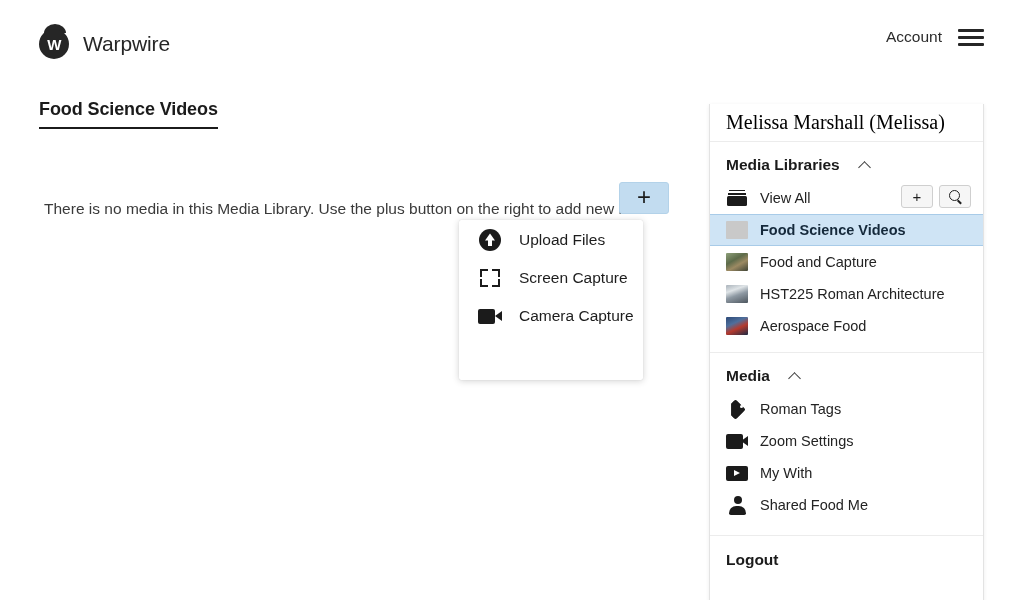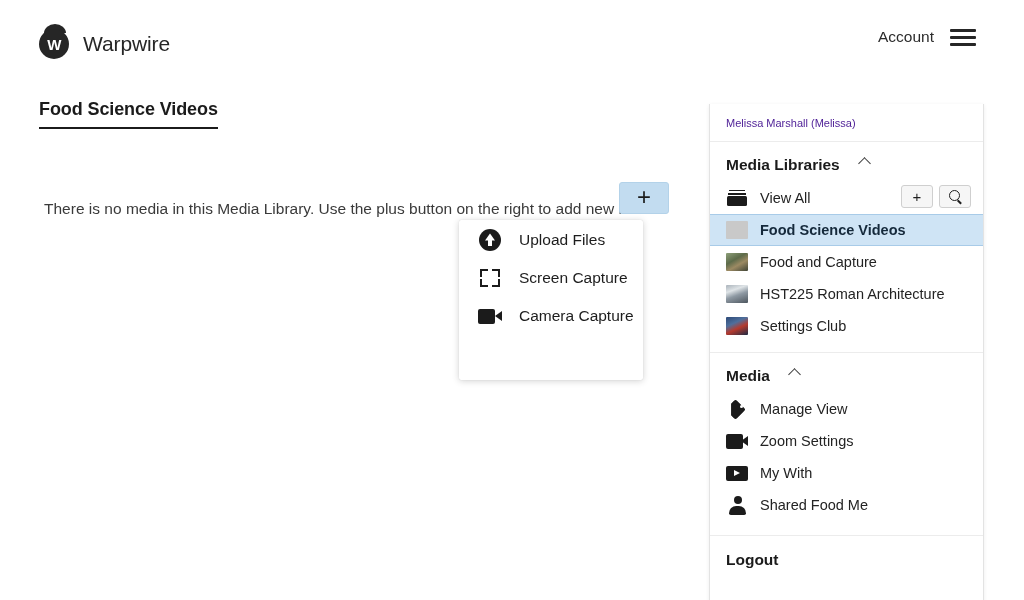--- a/index.html
+++ b/index.html
@@ -32,21 +32,21 @@
     position: absolute; top: 5px; left: 1px; width: 30px; height: 30px;
     border-radius: 50%; background: #262626;
     display: flex; align-items: center; justify-content: center;
     color: #fff; font-size: 15px; font-weight: bold;
     font-family: "Liberation Sans", sans-serif; letter-spacing: -0.5px;
   }
   .brand-name {
     font-size: 21px; color: #262626; letter-spacing: -0.1px; margin-top: 6px;
   }
   .account-area {
-    position: absolute; right: 48px; top: 28px;
+    position: absolute; right: 40px; top: 28px;
     display: flex; align-items: center; gap: 16px;
   }
   .account-link { font-size: 15.5px; color: #2b2b2b; cursor: pointer; }
   .hamburger { width: 26px; height: 17px; display: flex; flex-direction: column; justify-content: space-between; cursor: pointer; }
   .hamburger i { display: block; height: 3px; background: #262626; border-radius: 1px; }
 
   
   .main { position: absolute; left: 0; top: 82px; width: 709px; height: 518px; }
   .page-title {
     position: absolute; left: 39px; top: 17px;
@@ -120,24 +120,24 @@
   }
 
   
   .sidebar {
     position: absolute; left: 709px; top: 104px; width: 275px;
     background: #fff; border: 1px solid #e3e3e3; border-top: none;
     box-shadow: 0 1px 4px rgba(0,0,0,0.07);
   }
   .sb-user {
     height: 38px; display: flex; align-items: center; padding: 0 0 0 16px;
-    border-bottom: 1px solid #ececec; font-size: 11px; color: #4c1d95;
+    border-bottom: 1px solid #ececec; font-size: 20px; color: #000000; font-family: Liberation Serif, serif;
   }
   .sb-section-head {
-    position: relative; display: flex; align-items: flex-start; gap: 20px;
+    position: relative; display: flex; align-items: center; gap: 20px;
     padding: 14px 0 8px 16px;
   }
   .sb-section-title { font-size: 15.5px; font-weight: bold; color: #1b1b1b; }
   .chev {
     width: 11px; height: 11px; position: relative; display: inline-block;
   }
   .chev::before {
     content: ""; position: absolute; left: 0px; top: 3px;
     width: 8px; height: 8px; border-left: 1.6px solid #3d3d3d; border-top: 1.6px solid #3d3d3d;
     transform: rotate(45deg);
@@ -306,38 +306,38 @@
       <span class="sb-ico">
           <span class="thumb t-roman"></span>
         </span>
       <span class="sb-label">HST225 Roman Architecture</span>
     </div>
 
     <div class="sb-row">
       <span class="sb-ico">
           <span class="thumb t-aero"></span>
         </span>
-      <span class="sb-label">Settings Club</span>
+      <span class="sb-label">Aerospace Food</span>
     </div>
 
     <div class="sb-div"></div>
 
     <div class="sb-section-head">
       <span class="sb-section-title">Media</span>
       <span class="chev"></span>
     </div>
 
     <div class="sb-row">
       <span class="sb-ico">
         <span class="ic-tag">
             <span class="shape"></span>
             <span class="hole"></span>
           </span>
       </span>
-      <span class="sb-label">Manage View</span>
+      <span class="sb-label">Roman Tags</span>
     </div>
 
     <div class="sb-row">
       <span class="sb-ico">
         <span class="ic-cam">
             <span class="body"></span>
             <span class="lens"></span>
           </span>
       </span>
       <span class="sb-label">Zoom Settings</span>

